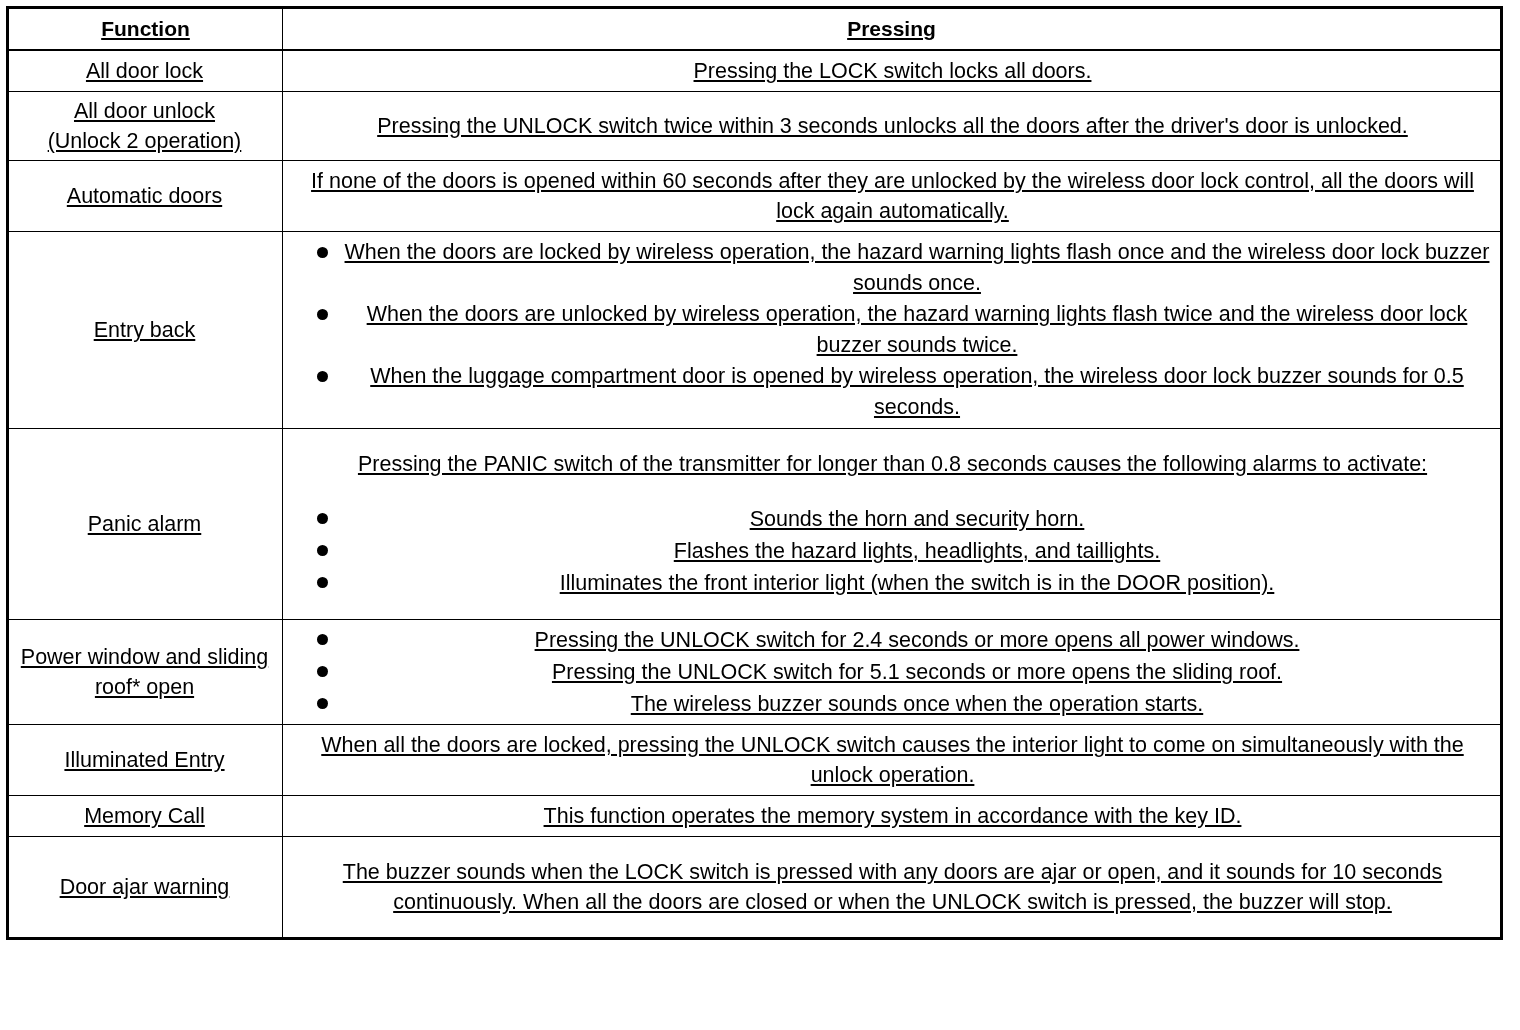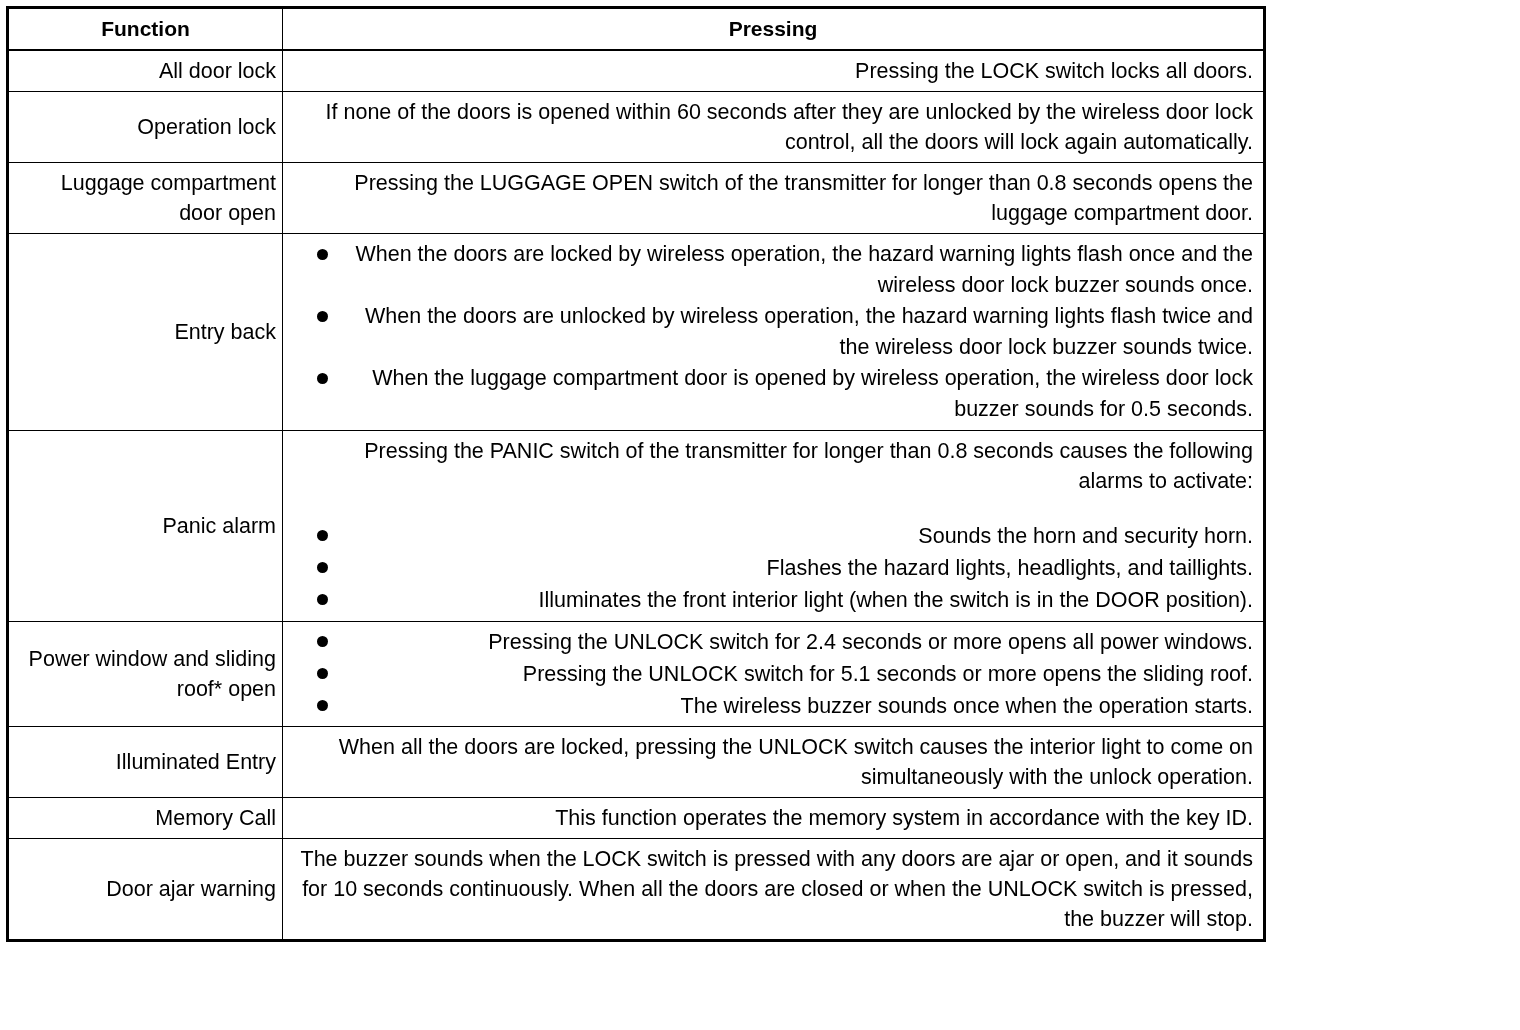--- a/index.html
+++ b/index.html
@@ -12,35 +12,36 @@
       height: 1030px;
       position: relative;
       overflow: hidden;
       font-family: "Liberation Sans", "DejaVu Sans", sans-serif;
       color: #000000;
     }
     table.func-table {
       position: absolute;
       left: 6px;
       top: 6px;
-      width: 1260px;
+      width: 1497px;
       border-collapse: collapse;
       border: 3px solid #000;
       table-layout: fixed;
+      text-decoration: underline;
     }
     table.func-table col.c1 { width: 275px; }
     table.func-table col.c2 { width: auto; }
     table.func-table th,
     table.func-table td {
       border: 1px solid #000;
       padding: 0 6px;
       font-size: 21.5px;
       line-height: 30px;
       vertical-align: middle;
-      text-align: right;
+      text-align: center;
       font-weight: normal;
     }
     table.func-table th {
       font-weight: bold;
       text-align: center;
       height: 40px;
       border-bottom: 2px solid #000;
       font-size: 21px;
     }
     table.func-table td.fn {
@@ -102,30 +103,33 @@
       <th>Pressing</th>
     </tr>
   </thead>
   <tbody>
 
     <tr class="r-lock">
       <td class="fn">All door lock</td>
       <td class="op">Pressing the LOCK switch locks all doors.</td>
     </tr>
 
+    <tr class="r-unlock">
+      <td class="fn">
+        <span>All door unlock</span><br>
+        <span>(Unlock 2 operation)</span>
+      </td>
+      <td class="op">Pressing the UNLOCK switch twice within 3 seconds unlocks all the doors after the driver's door is unlocked.</td>
+    </tr>
 
     <tr class="r-auto">
-      <td class="fn">Operation lock</td>
+      <td class="fn">Automatic doors</td>
       <td class="op">If none of the doors is opened within 60 seconds after they are unlocked by the wireless door lock control, all the doors will lock again automatically.</td>
     </tr>
 
-    <tr class="r-lug">
-      <td class="fn">Luggage compartment door open</td>
-      <td class="op">Pressing the LUGGAGE OPEN switch of the transmitter for longer than 0.8 seconds opens the luggage compartment door.</td>
-    </tr>
 
     <tr class="r-ans">
       <td class="fn">Entry back</td>
       <td class="op">
         <ul class="bullets">
           <li><span class="dot"></span><span>When the doors are locked by wireless operation, the hazard warning lights flash once and the wireless door lock buzzer sounds once.</span></li>
           <li><span class="dot"></span><span>When the doors are unlocked by wireless operation, the hazard warning lights flash twice and the wireless door lock buzzer sounds twice.</span></li>
           <li><span class="dot"></span><span>When the luggage compartment door is opened by wireless operation, the wireless door lock buzzer sounds for 0.5 seconds.</span></li>
         </ul>
       </td>

